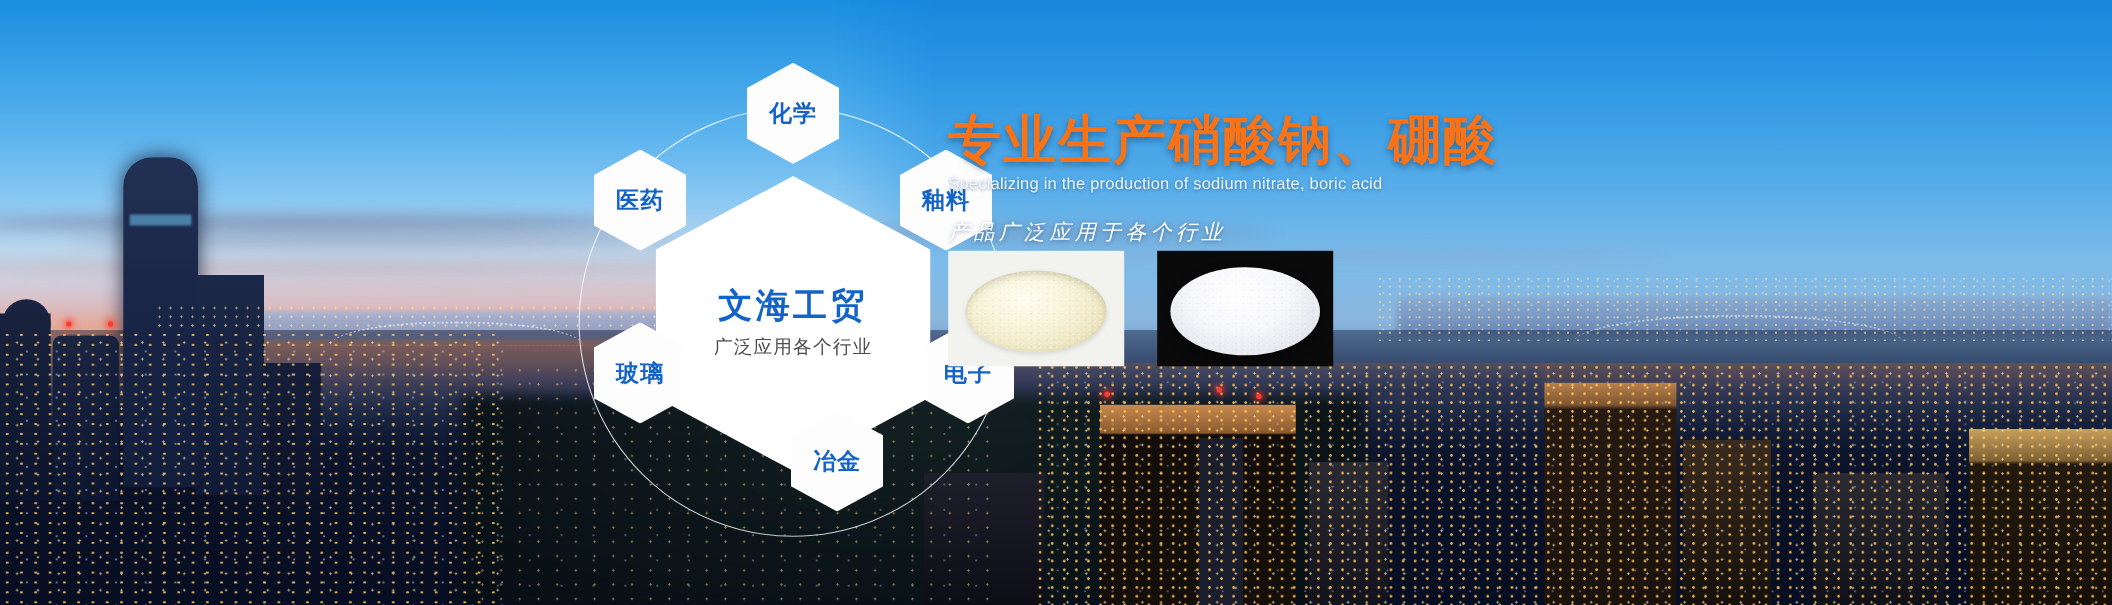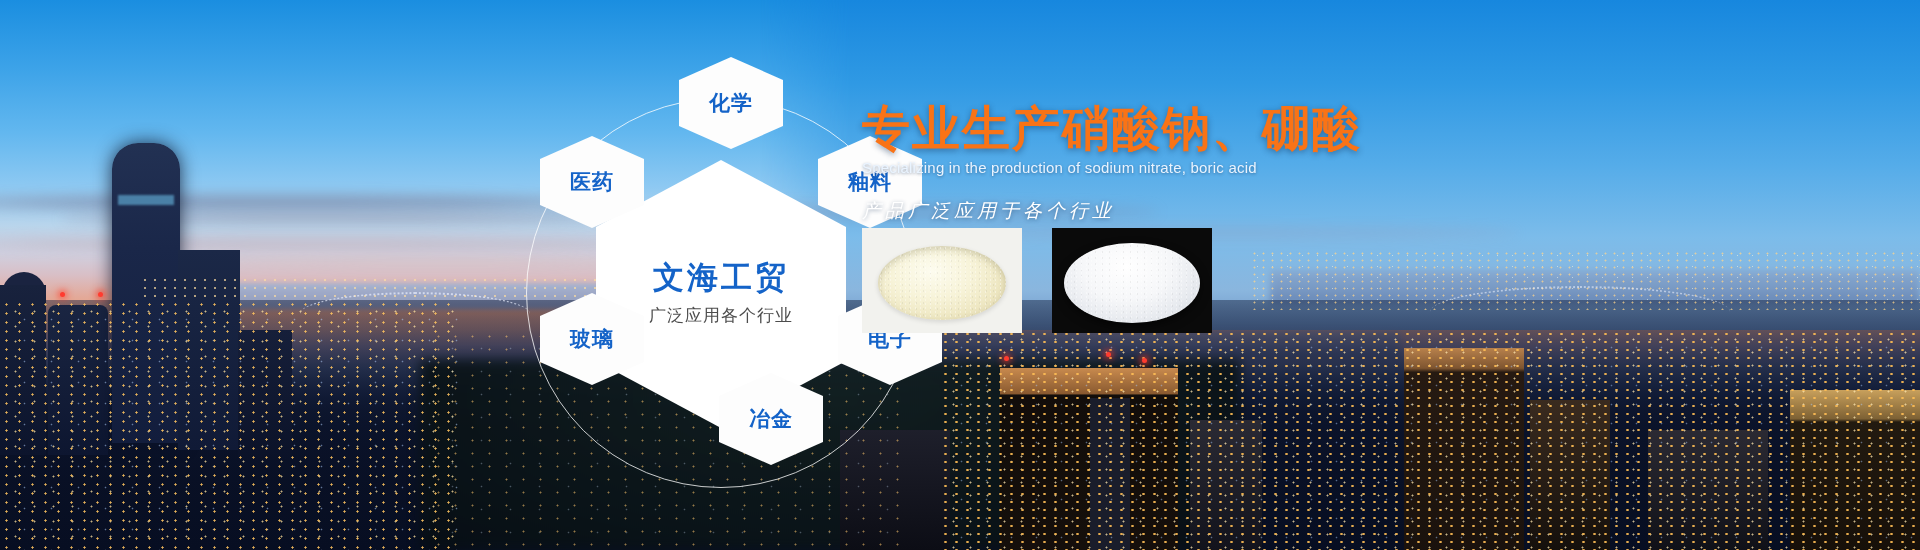--- a/index.html
+++ b/index.html
@@ -184,21 +184,21 @@
   }
   .hex{
     position:absolute;
     -webkit-clip-path:polygon(50% 0%,100% 25%,100% 75%,50% 100%,0% 75%,0% 25%);
             clip-path:polygon(50% 0%,100% 25%,100% 75%,50% 100%,0% 75%,0% 25%);
     background:#fdfdfd;
     display:flex; flex-direction:column; align-items:center; justify-content:center;
     text-align:center;
   }
   .hex-small{
-    width:104px; height:92px;
+    width:84px; height:92px;
     color:#1463c8; font-weight:bold; font-size:21px; letter-spacing:1px;font-family:Liberation Serif, serif;
   }
   .hex-center{
     left:166px; top:140px; width:250px; height:268px;
     background:#ffffff;
   }
   .hex-center .ctitle{
     color:#1463c8; font-size:31px; font-weight:bold; letter-spacing:3px; line-height:1.1;
   }
   .hex-center .csub{

